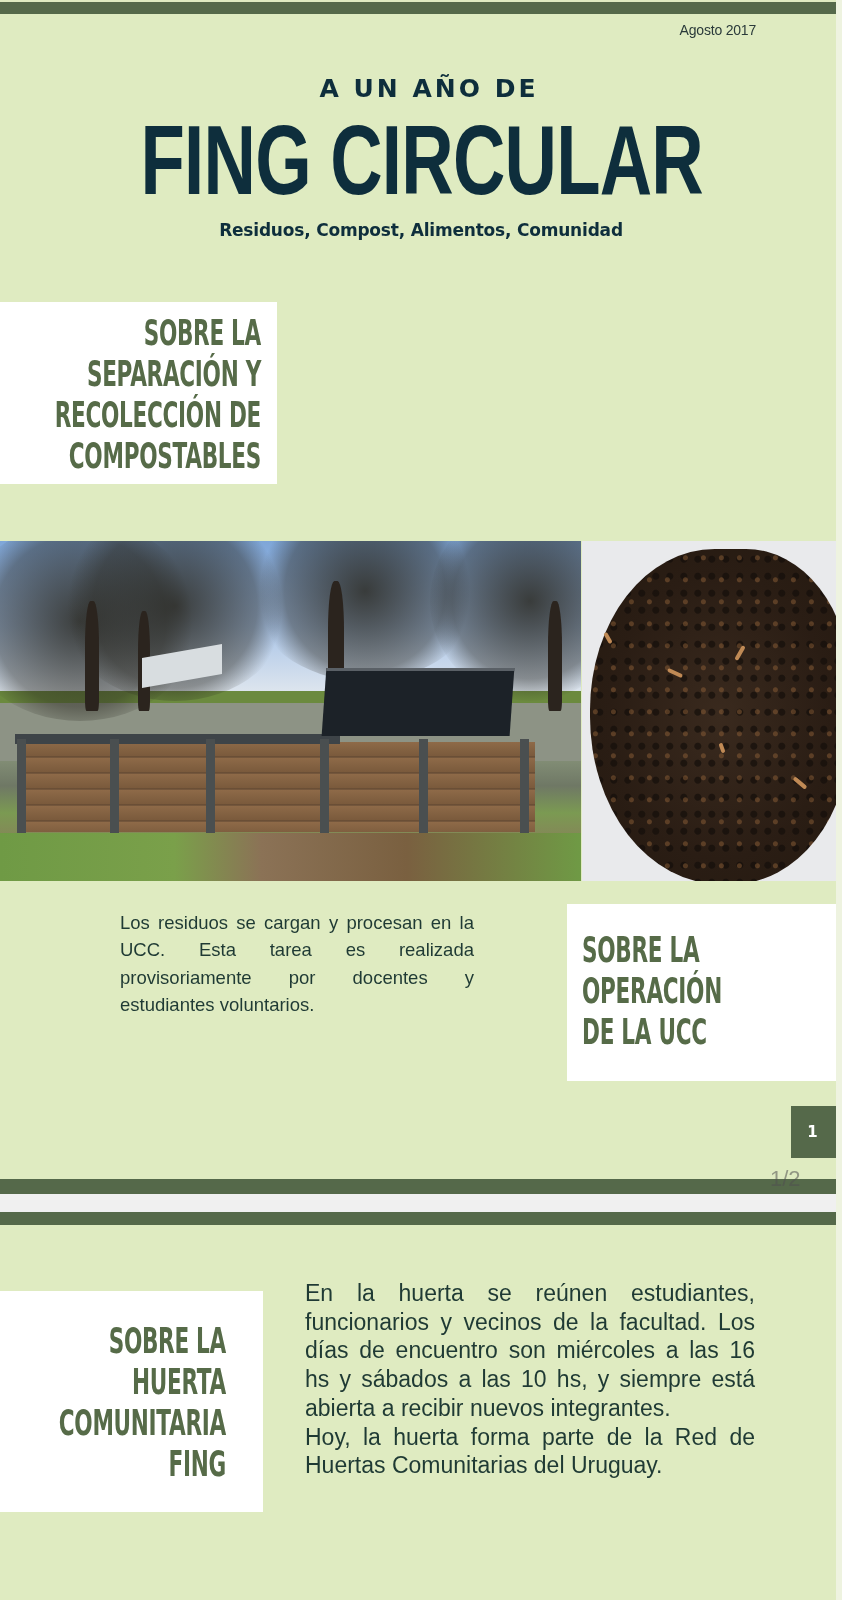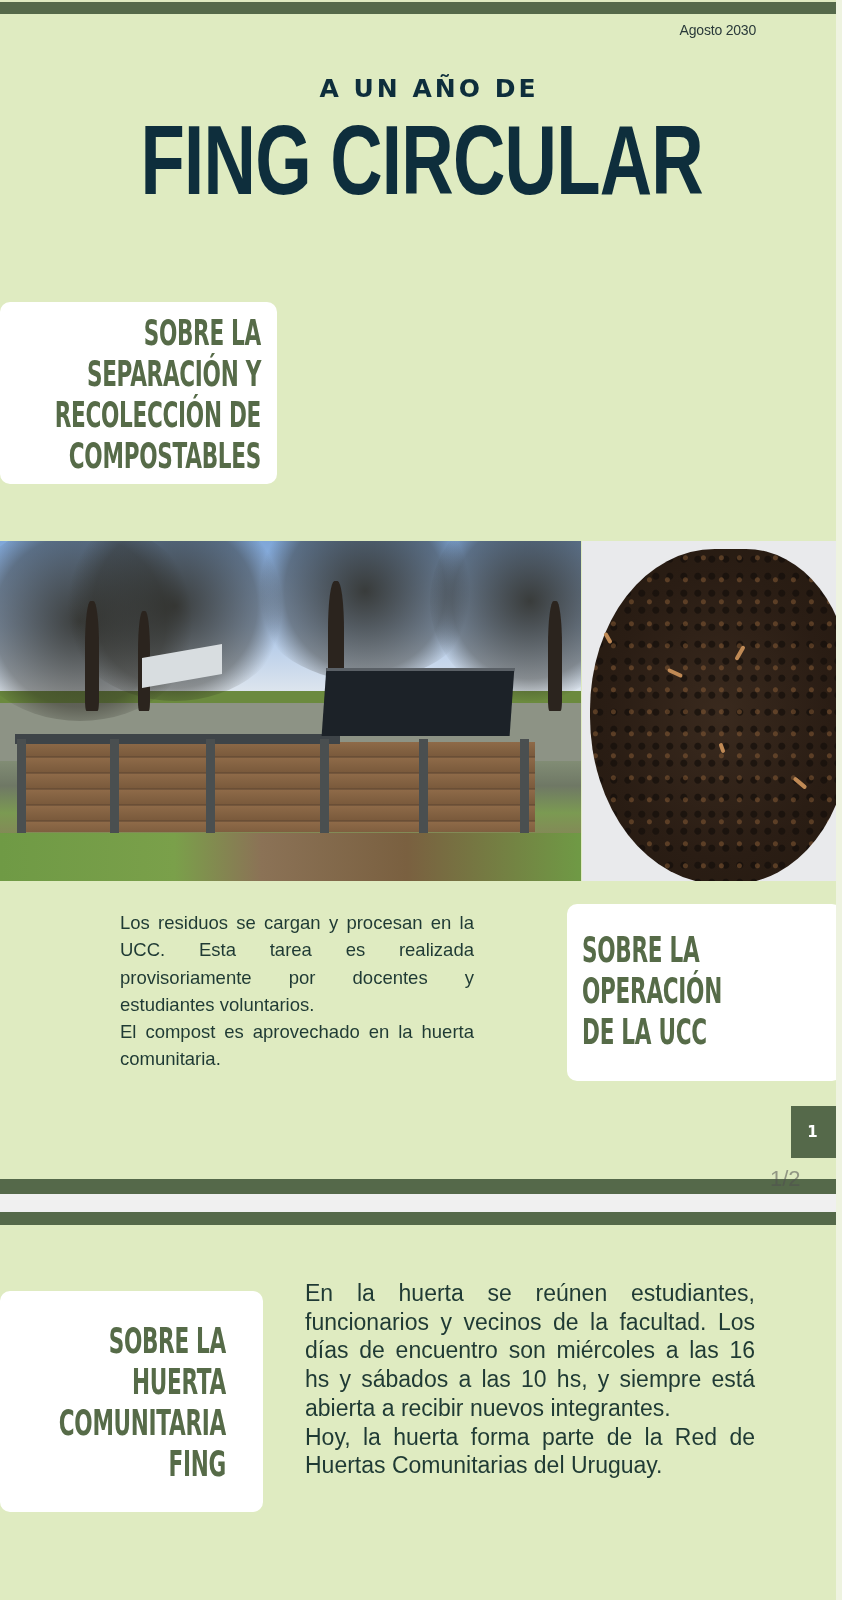--- a/index.html
+++ b/index.html
@@ -19,21 +19,21 @@
   .date { position: absolute; top: 22px; right: 86px; font-size: 14px; color: #2a3a3a; font-family: "Liberation Sans", sans-serif; letter-spacing: -0.2px; }
 
   .kicker { position: absolute; top: 74px; left: 8px; width: 842px; text-align: center;
     font-family: "DejaVu Sans", sans-serif; font-weight: bold; font-size: 25px; letter-spacing: 3px; color: #0e2e3c; }
   .title { position: absolute; top: 108px; left: 0; width: 842px; text-align: center;
     font-family: "Liberation Sans", sans-serif; font-weight: bold; font-size: 98px; line-height: 104px;
     color: #0e2e3c; transform: scaleX(0.74); transform-origin: 424px 50%; letter-spacing: -1px; }
   .subtitle { position: absolute; top: 220px; left: 0; width: 842px; text-align: center;
     font-family: "DejaVu Sans", sans-serif; font-weight: bold; font-size: 17px; color: #0e2e3c; letter-spacing: -0.2px; }
 
-  .box { position: absolute; background: #ffffff; border-radius: 10px; }
+  .box { position: absolute; background: #ffffff; }
   .box-heading { font-family: "DejaVu Sans", sans-serif; font-weight: bold; color: #566b48;
     text-transform: uppercase; line-height: 41px; font-size: 36px; letter-spacing: -0.5px; }
   .box-heading span { display: block; transform-origin: right center; }
 
   .box1 { left: 0; top: 302px; width: 277px; height: 182px; }
   .box1 .box-heading { position: absolute; right: 16px; top: 10px; text-align: right; width: 520px; }
   .box1 .box-heading span { transform: scaleX(0.6); }
 
   .box2 { left: 567px; top: 904px; width: 275px; height: 177px; }
   .box2 .box-heading { position: absolute; left: 15px; top: 25px; text-align: left; width: 400px; }
@@ -81,23 +81,24 @@
     color: #ffffff; font-family: "DejaVu Sans", sans-serif; font-weight: bold; font-size: 15px;
     display: flex; align-items: center; justify-content: center; padding-right: 8px; }
   .page-indicator { position: absolute; left: 770px; top: 1166px; font-size: 22px; color: rgba(80,80,80,0.55);
     font-family: "Liberation Sans", sans-serif; }
 </style>
 </head>
 <body>
 
 <div class="page page1">
   <div class="bar bar-top"></div>
-  <div class="date">Agosto 2030</div>
+  <div class="date">Agosto 2017</div>
   <div class="kicker">A UN AÑO DE</div>
   <div class="title">FING CIRCULAR</div>
+  <div class="subtitle">Residuos, Compost, Alimentos, Comunidad</div>
 
   <div class="box box1">
     <div class="box-heading">
       <span>SOBRE LA</span>
       <span>SEPARACIÓN Y</span>
       <span>RECOLECCIÓN DE</span>
       <span>COMPOSTABLES</span>
     </div>
   </div>
   <div class="para para1">
@@ -131,21 +132,20 @@
     <div class="compost-pile"></div>
     <div class="chip" style="left:85px;top:130px;transform:rotate(25deg);"></div>
     <div class="chip" style="left:150px;top:110px;transform:rotate(-60deg);"></div>
     <div class="chip" style="left:210px;top:240px;transform:rotate(40deg);"></div>
     <div class="chip" style="left:135px;top:205px;transform:rotate(70deg);width:10px;"></div>
     <div class="chip" style="left:20px;top:95px;transform:rotate(60deg);width:12px;"></div>
   </div>
 
   <div class="para para2">
     <p>Los residuos se cargan y procesan en la UCC. Esta tarea es realizada provisoriamente por docentes y estudiantes voluntarios.</p>
-    <p>El compost es aprovechado en la huerta comunitaria.</p>
   </div>
   <div class="box box2">
     <div class="box-heading">
       <span>SOBRE LA</span>
       <span>OPERACIÓN</span>
       <span>DE LA UCC</span>
     </div>
   </div>
 
   <div class="page-num">1</div>

